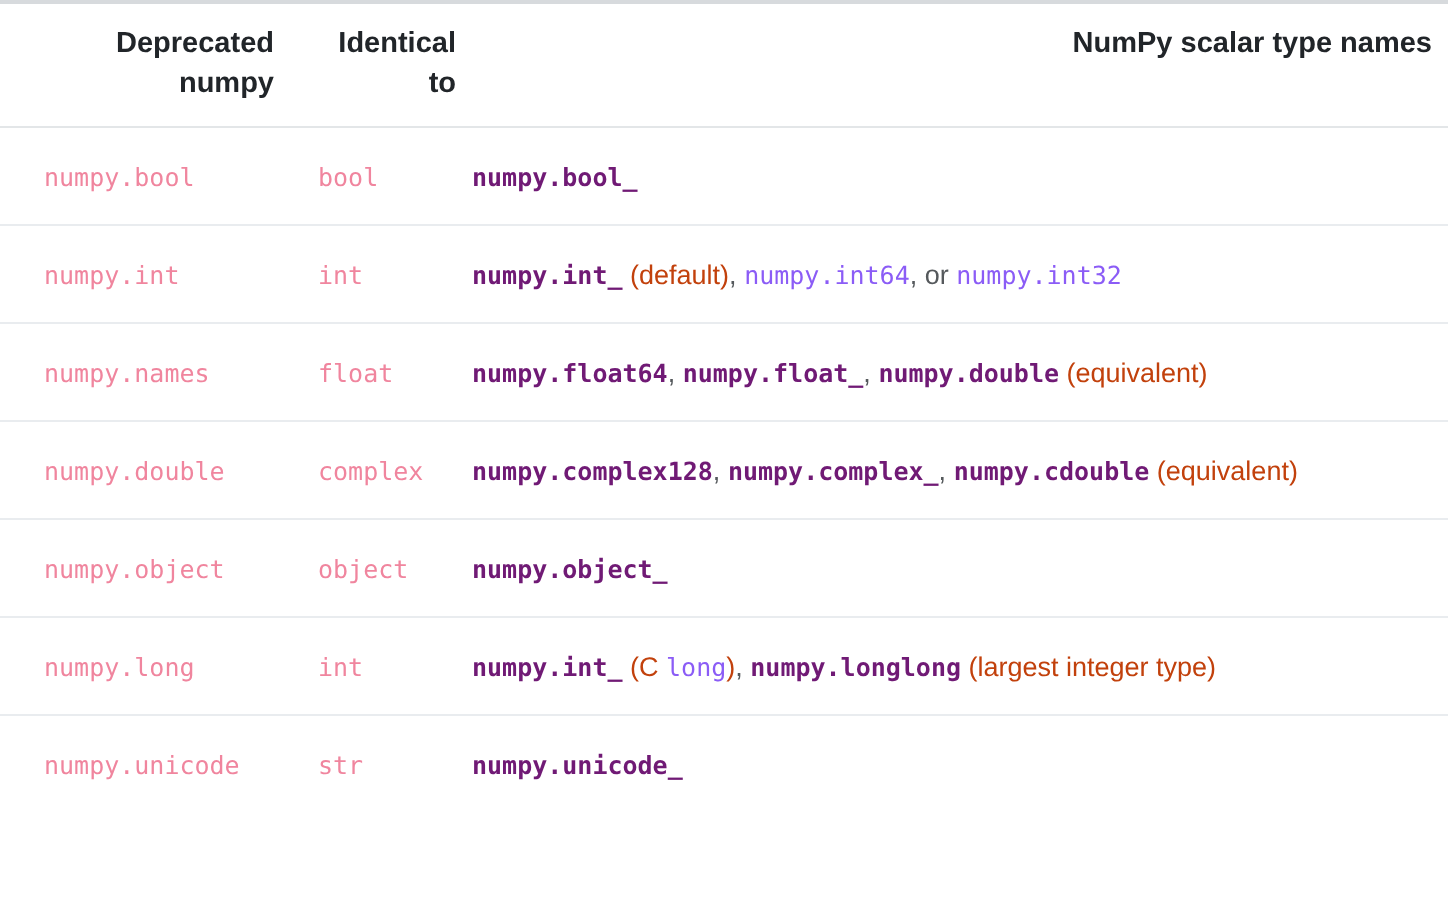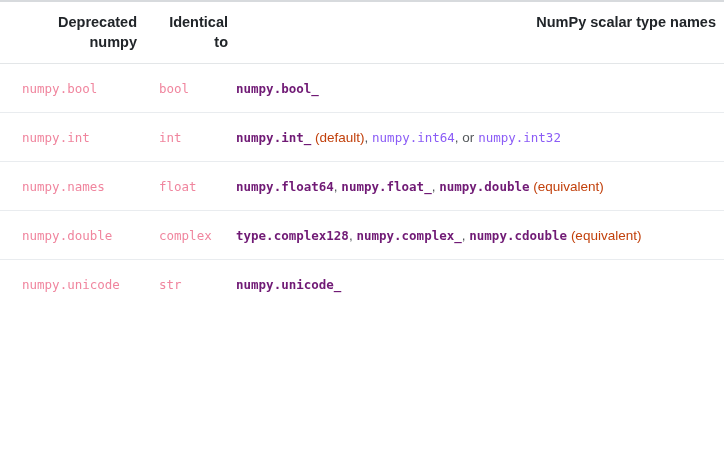--- a/index.html
+++ b/index.html
@@ -154,21 +154,31 @@
           <td class="col3"><span class="np-code">numpy.int_</span><span class="note"> (default)</span><span class="sep">, </span><span class="pink-code">numpy.int64</span><span class="sep">, or </span><span class="pink-code">numpy.int32</span></td>
         </tr>
         <tr>
           <td class="col1"><span class="dep-code">numpy.names</span></td>
           <td class="col2"><span class="dep-code">float</span></td>
           <td class="col3"><span class="np-code">numpy.float64</span><span class="sep">, </span><span class="np-code">numpy.float_</span><span class="sep">, </span><span class="np-code">numpy.double</span><span class="note"> (equivalent)</span></td>
         </tr>
         <tr>
           <td class="col1"><span class="dep-code">numpy.double</span></td>
           <td class="col2"><span class="dep-code">complex</span></td>
-          <td class="col3"><span class="np-code">type.complex128</span><span class="sep">, </span><span class="np-code">numpy.complex_</span><span class="sep">, </span><span class="np-code">numpy.cdouble</span><span class="note"> (equivalent)</span></td>
+          <td class="col3"><span class="np-code">numpy.complex128</span><span class="sep">, </span><span class="np-code">numpy.complex_</span><span class="sep">, </span><span class="np-code">numpy.cdouble</span><span class="note"> (equivalent)</span></td>
+        </tr>
+        <tr>
+          <td class="col1"><span class="dep-code">numpy.object</span></td>
+          <td class="col2"><span class="dep-code">object</span></td>
+          <td class="col3"><span class="np-code">numpy.object_</span></td>
+        </tr>
+        <tr>
+          <td class="col1"><span class="dep-code">numpy.long</span></td>
+          <td class="col2"><span class="dep-code">int</span></td>
+          <td class="col3"><span class="np-code">numpy.int_</span><span class="note"> (C </span><span class="pink-code">long</span><span class="note">)</span><span class="sep">, </span><span class="np-code">numpy.longlong</span><span class="note"> (largest integer type)</span></td>
         </tr>
         <tr>
           <td class="col1"><span class="dep-code">numpy.unicode</span></td>
           <td class="col2"><span class="dep-code">str</span></td>
           <td class="col3"><span class="np-code">numpy.unicode_</span></td>
         </tr>
       </tbody>
   </table>
 </div>
 

